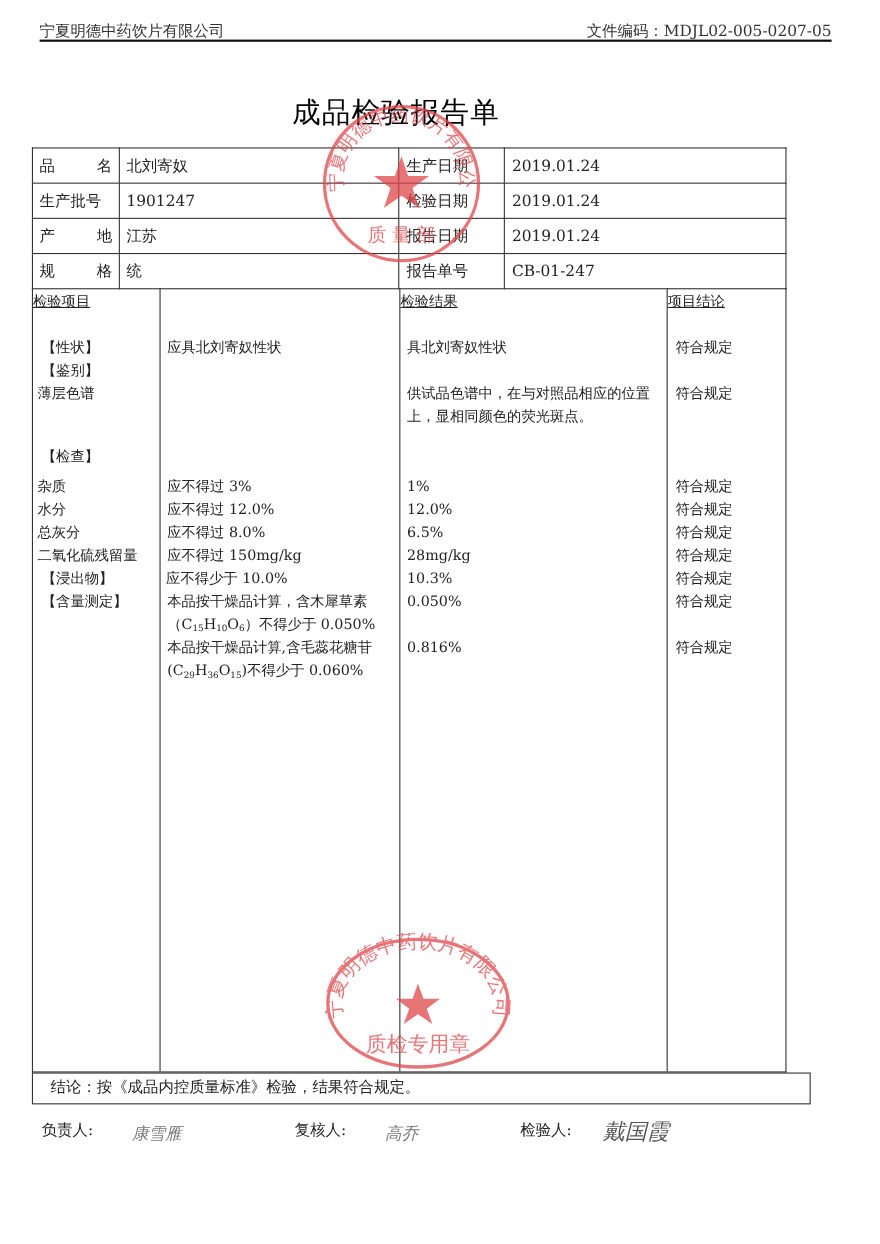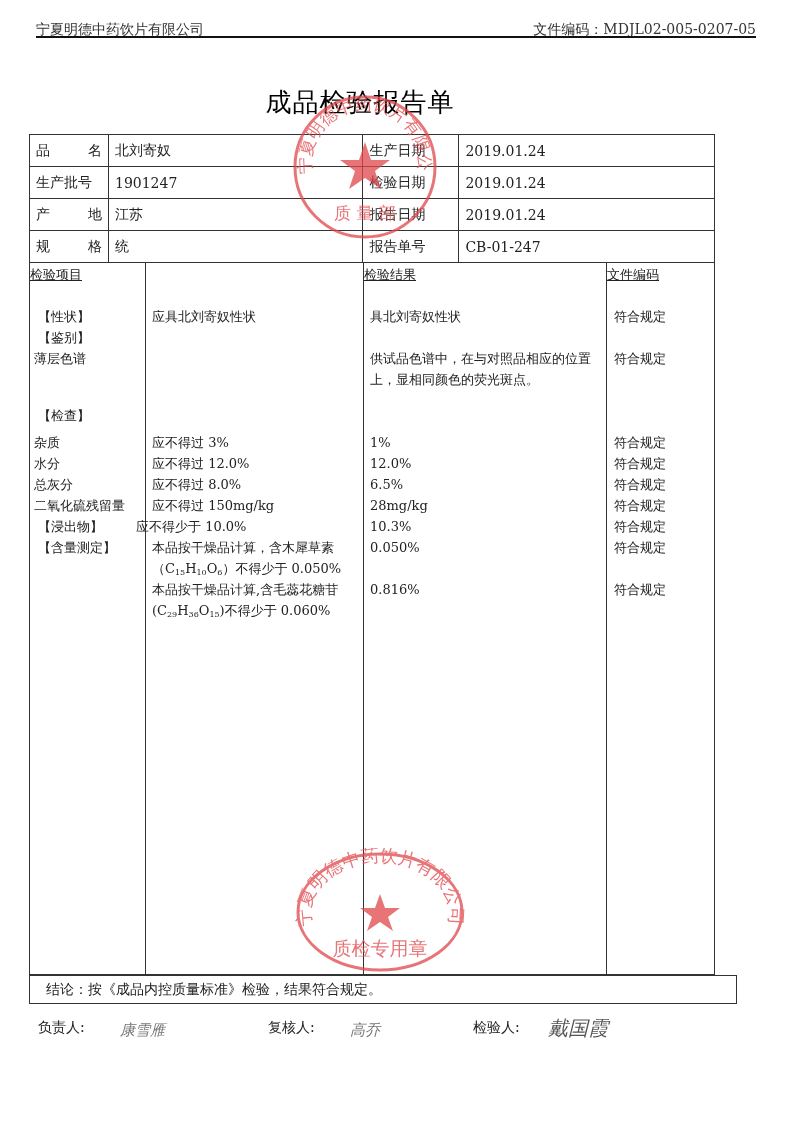--- a/index.html
+++ b/index.html
@@ -91,21 +91,21 @@
 </tbody>
   </table>
 
 <div class="body-box">
   <div class="col-div" style="left:115px"></div>
   <div class="col-div" style="left:333px"></div>
   <div class="col-div" style="left:576px"></div>
 
   <div class="cell hdr" style="left:0;width:86px;top:2px">检验项目</div>
   <div class="cell hdr" style="left:334px;width:242px;top:2px">检验结果</div>
-  <div class="cell hdr" style="left:577px;width:108px;top:2px">文件编码</div>
+  <div class="cell hdr" style="left:577px;width:108px;top:2px">项目结论</div>
 
   <div class="cell" style="left:8px;top:44px">【性状】</div>
   <div class="cell" style="left:122px;top:44px">应具北刘寄奴性状</div>
   <div class="cell" style="left:340px;top:44px">具北刘寄奴性状</div>
   <div class="cell" style="left:584px;top:44px">符合规定</div>
 
   <div class="cell" style="left:8px;top:65px">【鉴别】</div>
 
   <div class="cell" style="left:4px;top:86px">薄层色谱</div>
   <div class="cell" style="left:340px;top:86px;width:234px">供试品色谱中，在与对照品相应的位置上，显相同颜色的荧光斑点。</div>
@@ -127,21 +127,21 @@
   <div class="cell" style="left:122px;top:212px">应不得过 8.0%</div>
   <div class="cell" style="left:340px;top:212px">6.5%</div>
   <div class="cell" style="left:584px;top:212px">符合规定</div>
 
   <div class="cell" style="left:4px;top:233px">二氧化硫残留量</div>
   <div class="cell" style="left:122px;top:233px">应不得过 150mg/kg</div>
   <div class="cell" style="left:340px;top:233px">28mg/kg</div>
   <div class="cell" style="left:584px;top:233px">符合规定</div>
 
   <div class="cell" style="left:8px;top:254px">【浸出物】</div>
-  <div class="cell" style="left:106px;top:254px">应不得少于 10.0%</div>
+  <div class="cell" style="left:121px;top:254px">应不得少于 10.0%</div>
   <div class="cell" style="left:340px;top:254px">10.3%</div>
   <div class="cell" style="left:584px;top:254px">符合规定</div>
 
   <div class="cell" style="left:8px;top:275px">【含量测定】</div>
   <div class="cell" style="left:122px;top:275px;width:208px">
     <span>本品按干燥品计算，含木犀草素</span><br>（<span>C</span><sub>15</sub><span>H</span><sub>10</sub><span>O</span><sub>6</sub><span>）不得少于 0.050%</span>
   </div>
   <div class="cell" style="left:340px;top:275px">0.050%</div>
   <div class="cell" style="left:584px;top:275px">符合规定</div>
 

